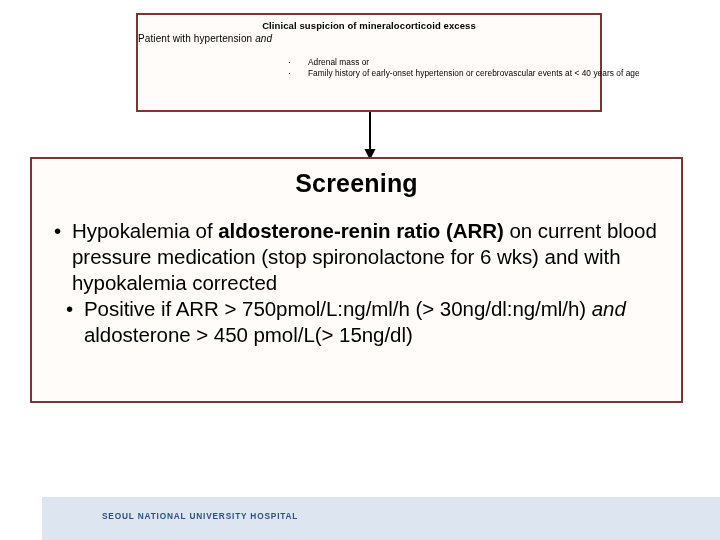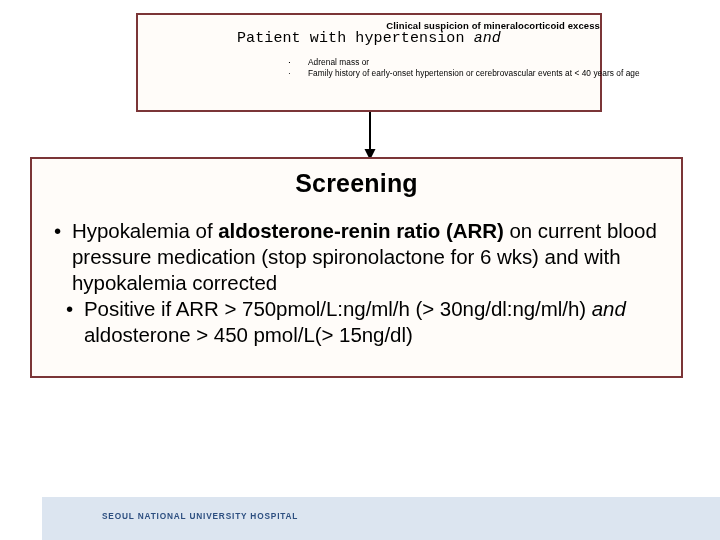--- a/index.html
+++ b/index.html
@@ -29,36 +29,35 @@
     left: 136px;
     top: 13px;
     width: 466px;
     height: 99px;
     box-sizing: border-box;
     border: 2px solid #7b3537;
     background: #fffcf9;
   }
 
   #criteria-heading {
-    text-align: right;
+    text-align: center;
     font-size: 9.5px;
     font-weight: bold;
     color: #000000;
     margin-top: 5px;
     line-height: 12px;
     letter-spacing: 0.1px;
   }
 
   #criteria-subheading {
-    text-align: center;
-    font-size: 15px;
+    text-align: left;
+    font-size: 10px;
     color: #000000;
     line-height: 13px;
     letter-spacing: 0.1px;
-    font-family: Liberation Mono, monospace;
   }
   #criteria-subheading .em {
     font-style: italic;
   }
 
   #criteria-list {
     margin: 12px 0 0 0;
     padding: 0;
     list-style: none;
   }
@@ -87,21 +86,21 @@
     width: 16px;
     height: 49px;
   }
 
   
   #screening-box {
     position: absolute;
     left: 30px;
     top: 157px;
     width: 653px;
-    height: 221px;
+    height: 246px;
     box-sizing: border-box;
     border: 2px solid #7b3537;
     background: #fffcf9;
   }
 
   #screening-title {
     text-align: center;
     font-size: 25px;
     font-weight: bold;
     color: #000000;

